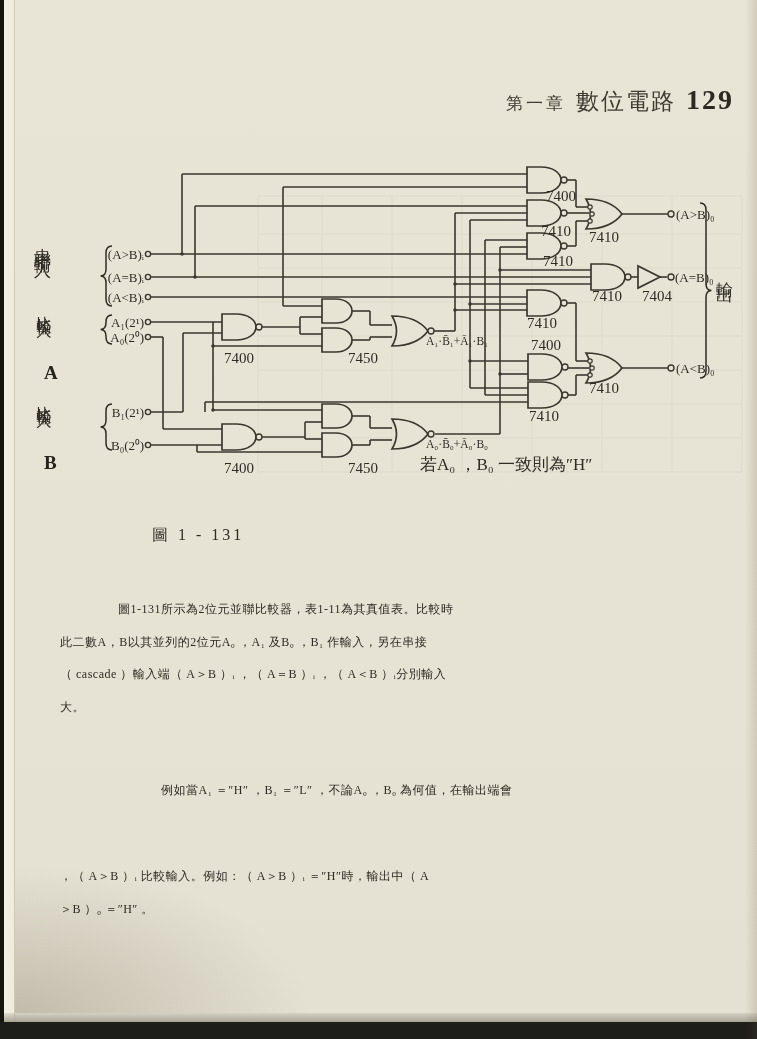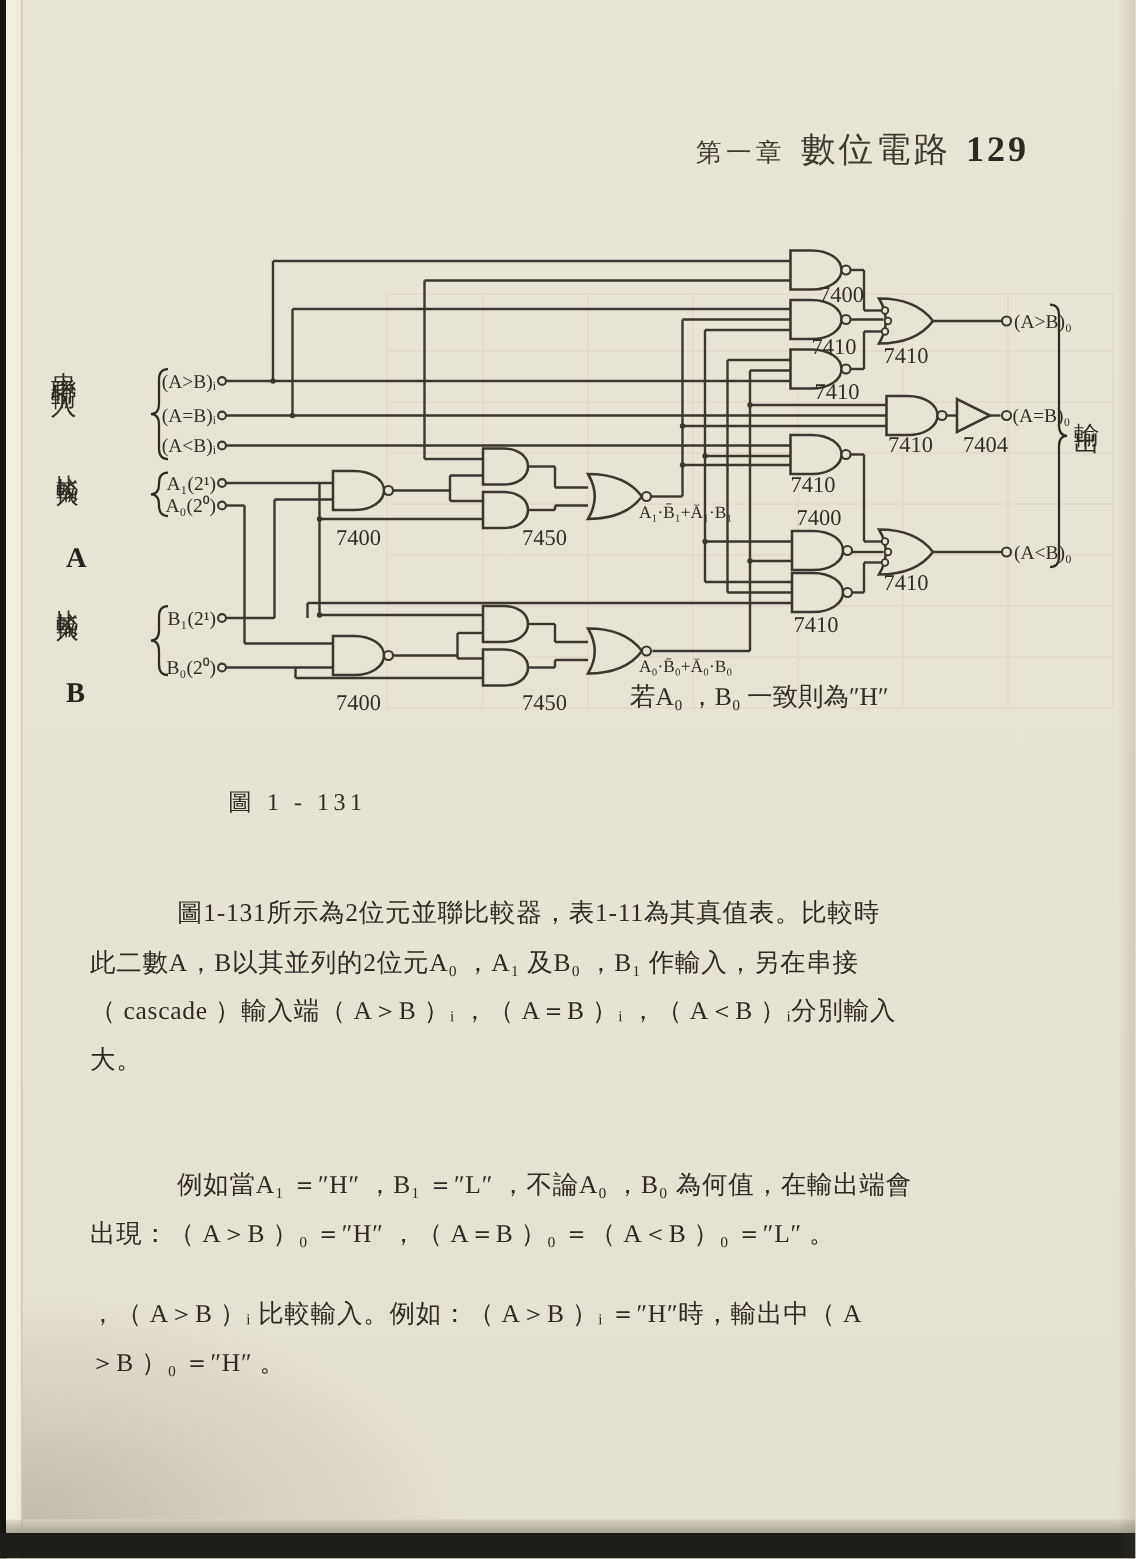--- a/index.html
+++ b/index.html
@@ -11,41 +11,41 @@
   .edge-left-cream{position:absolute;left:4px;top:0;width:10px;height:100%;
        background:linear-gradient(90deg,#f5f1e1,#efebdb);border-right:1px solid rgba(90,80,60,.25);}
   .edge-bottom-gray{position:absolute;left:4px;bottom:17px;width:753px;height:9px;
        background:linear-gradient(180deg,rgba(150,145,132,.2),#a8a496);}
   .edge-bottom-black{position:absolute;left:0;bottom:0;width:100%;height:17px;background:#1d1d1a;}
   .edge-right-shadow{position:absolute;right:0;top:0;width:12px;height:100%;
        background:linear-gradient(90deg,rgba(0,0,0,0),rgba(95,85,62,.18));}
   .corner-shadow{position:absolute;left:14px;bottom:26px;width:300px;height:150px;
        background:radial-gradient(ellipse at 0% 100%,rgba(110,100,82,.30),rgba(110,100,82,0) 70%);}
   
-  .header{position:absolute;left:446px;top:84px;width:240px;display:flex;align-items:baseline;
+  .header{position:absolute;left:494px;top:84px;width:240px;display:flex;align-items:baseline;
        justify-content:flex-end;gap:10px;color:#3e3a30;}
   .header .chap{font-size:17px;letter-spacing:3px;}
   .header .sect{font-size:23px;letter-spacing:2px;}
-  .header .pnum{font-size:24px;font-weight:bold;letter-spacing:2px;color:#2c2922;}
+  .header .pnum{font-size:28px;font-weight:bold;letter-spacing:2px;color:#2c2922;}
   
   svg{position:absolute;left:0;top:0;}
   .vlabel{position:absolute;writing-mode:vertical-rl;text-orientation:upright;
        color:#2e2b24;line-height:1;}
   .vl1{left:34px;top:235px;font-size:17px;letter-spacing:4px;}
   .vl2{left:36px;top:304px;font-size:15px;letter-spacing:2px;}
   .vl3{left:36px;top:394px;font-size:15px;letter-spacing:2px;}
   .boldchar{position:absolute;font-weight:bold;font-size:19px;color:#26231d;font-family:"Liberation Serif",serif;}
   .bcA{left:44px;top:362px;}
   .bcB{left:44px;top:452px;}
   .vout{left:716px;top:268px;font-size:17px;letter-spacing:5px;color:#2e2b24;}
   .caption{position:absolute;left:152px;top:525px;font-size:16px;letter-spacing:3px;color:#2e2b24;}
   
   .bodytext{position:absolute;left:60px;width:648px;color:#2e2a23;}
-  .p1{top:593px;} .p2{top:774px;} .p3{top:860px;}
-  .bodytext .ln{font-size:17px;line-height:32.5px;letter-spacing:.5px;white-space:nowrap;}
+  .p1{top:593px;} .p2{top:774px;margin-left:43px;} .p3{top:860px;}
+  .bodytext .ln{font-size:12px;line-height:32.5px;letter-spacing:.5px;white-space:nowrap;}
   .bodytext .indent{padding-left:58px;}
 </style>
 </head>
 <body>
 
 <div class="page">
   <div class="corner-shadow"></div>
 
   <div class="header">
     <span class="chap">第一章</span>
@@ -252,21 +252,20 @@
   <div class="caption">圖 1 - 131</div>
 
   <div class="bodytext p1">
     <div class="ln indent">圖1-131所示為2位元並聯比較器，表1-11為其真值表。比較時</div>
     <div class="ln">此二數A，B以其並列的2位元A₀ ，A₁ 及B₀ ，B₁ 作輸入，另在串接</div>
     <div class="ln">（ cascade ）輸入端（ A＞B ）ᵢ ，（ A＝B ）ᵢ ，（ A＜B ）ᵢ分別輸入</div>
     <div class="ln">大。</div>
   </div>
   <div class="bodytext p2">
     <div class="ln indent">例如當A₁ ＝″H″ ，B₁ ＝″L″ ，不論A₀ ，B₀ 為何值，在輸出端會</div>
-    <div class="ln">出現：（ A＞B ）₀ ＝″H″ ，（ A＝B ）₀ ＝（ A＜B ）₀ ＝″L″ 。</div>
   </div>
   <div class="bodytext p3">
     <div class="ln">，（ A＞B ）ᵢ 比較輸入。例如：（ A＞B ）ᵢ ＝″H″時，輸出中（ A</div>
     <div class="ln">＞B ）₀ ＝″H″ 。</div>
   </div>
 
   <div class="edge-left-black"></div>
   <div class="edge-left-cream"></div>
   <div class="edge-bottom-gray"></div>
   <div class="edge-bottom-black"></div>

